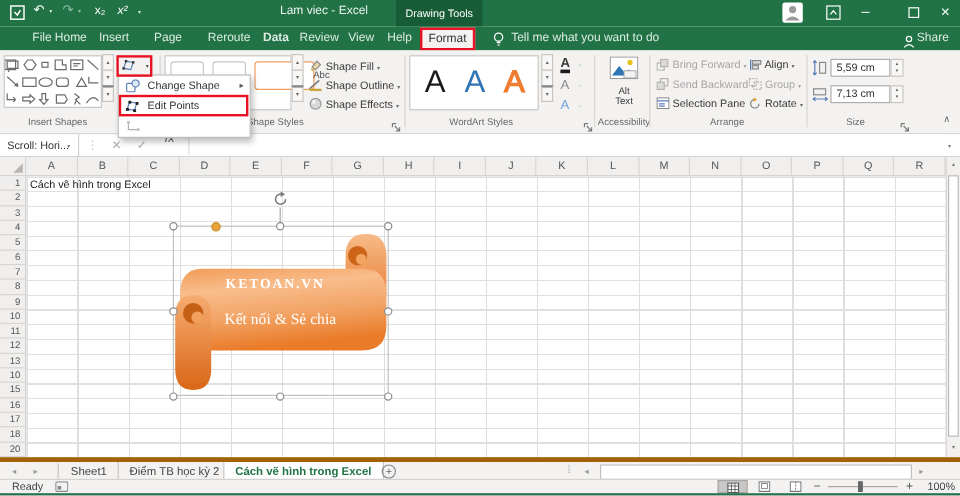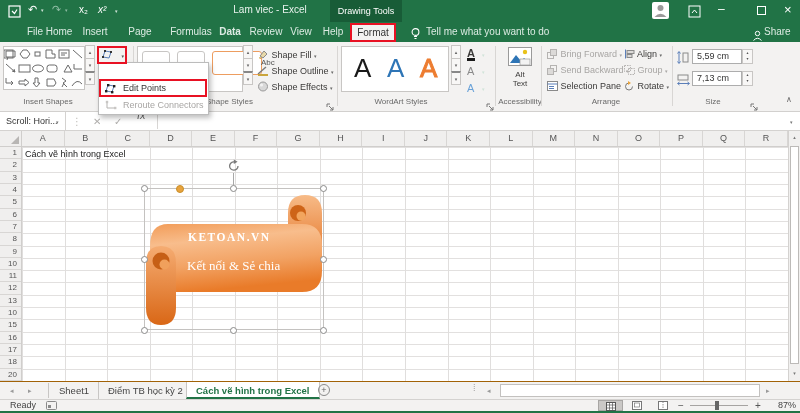--- a/index.html
+++ b/index.html
@@ -57,21 +57,21 @@
            border-bottom:1px solid #d8d6d4;box-sizing:border-box;line-height:12px;}
   .gridbg{left:22px;top:147px;width:766px;height:234px;background-color:#fff;
     background-image:repeating-linear-gradient(to right,#e0dedd 0 1px,transparent 1px 42.5556px),
                      repeating-linear-gradient(to bottom,#e2e0df 0 1px,transparent 1px 12.3158px);}
   .a1{font-size:9px;color:#1a1a1a;line-height:12px;white-space:nowrap;}
   
   .vscroll{left:788px;top:131px;width:12px;height:250px;background:#f1f0ef;border-left:1px solid #d4d2d0;box-sizing:border-box;}
   .sarrow{font-size:5px;color:#777;text-align:center;line-height:13px;height:14px;}
   .vthumb{position:absolute;left:1px;top:15px;width:9px;height:218px;background:#fff;border:1px solid #bcbab8;box-sizing:border-box;}
   
-  .tabsbar{left:0;top:381px;width:800px;height:18px;background:#f3f2f1;border-top:1px solid #a16207;box-sizing:border-box;}
+  .tabsbar{left:0;top:381px;width:800px;height:18px;background:#f3f2f1;border-top:4px solid #a16207;box-sizing:border-box;}
   .stab{position:absolute;top:0;height:17px;font-size:9.5px;color:#444;text-align:center;line-height:17px;
         border-right:1px solid #c8c6c4;box-sizing:border-box;padding:0 9px;}
   .stab.active{background:#fff;color:#217346;font-weight:bold;border-bottom:2px solid #217346;border-left:1px solid #c8c6c4;}
   .navarr{font-size:7px;color:#9a9a9a;line-height:17px;}
   .hthumb{position:absolute;background:#fff;border:1px solid #c3c1bf;box-sizing:border-box;}
   
   .statusbar{left:0;top:399px;width:800px;height:12px;background:#f3f2f1;border-top:1px solid #d4d2d0;box-sizing:border-box;font-size:9px;color:#444;}
   .greenstrip{left:0;top:411px;width:800px;height:2px;background:#217346;}
   .viewbtn{position:absolute;top:0;width:25px;height:11px;text-align:center;}
   .viewbtn.active{background:#cac8c6;border:1px solid #a8a6a4;box-sizing:border-box;}
@@ -118,21 +118,21 @@
     <span class="abs wbtn" style="left:718px;top:1px;">–</span>
     <span class="abs" style="left:757px;top:6px;width:9px;height:9px;border:1px solid #fff;box-sizing:border-box;"></span>
     <span class="abs wbtn" style="left:784px;top:2px;font-size:13px;">×</span>
   </div>
 
   <div class="abs tabrow">
     <span class="abs tab" style="left:18px;width:34px;">File</span>
     <span class="abs tab" style="left:42px;width:34px;">Home</span>
     <span class="abs tab" style="left:78px;width:34px;">Insert</span>
     <span class="abs tab" style="left:112px;width:56px;">Page Layout</span>
-    <span class="abs tab" style="left:168px;width:46px;">Formulas</span>
+    <span class="abs tab" style="left:168px;width:46px;">Reroute</span>
     <span class="abs tab" style="left:214px;width:32px;font-weight:bold;">Data</span>
     <span class="abs tab" style="left:246px;width:40px;">Review</span>
     <span class="abs tab" style="left:286px;width:30px;">View</span>
     <span class="abs tab" style="left:318px;width:30px;">Help</span>
     <div class="abs formattab" style="left:350px;top:1px;width:46px;height:19px;">Format</div>
     <span class="abs" style="left:410px;top:4px;">
       <svg width="11" height="13">
           <circle cx="5.5" cy="5" r="3.4" fill="none" stroke="#fff" stroke-width="1.1"></circle>
           <path d="M4,9.5 h3 M4.5,11.5 h2" stroke="#fff" stroke-width="1"></path>
         </svg>
@@ -338,38 +338,45 @@
     <div class="glabel" style="left:674px;width:78px;">Size</div>
     <span class="abs" style="left:750px;top:55px;">
       <svg width="8" height="8">
           <path d="M1,1 h3 M1,1 v3 M3,3 l4,4 M7,4 v3 h-3" fill="none" stroke="#777"></path>
         </svg>
     </span>
     <span class="abs" style="left:786px;top:53px;font-size:8px;color:#666;">∧</span>
   </div>
 
   <div class="abs menu">
+    <div class="mitem" style="top:0;">
+      <svg width="12" height="11" style="position:absolute;left:6px;top:3px;">
+          <rect x="0.5" y="3.5" width="7" height="7" rx="1" fill="none" stroke="#5b7fb9"></rect>
+          <circle cx="8" cy="3.5" r="3" fill="#dce6f4" stroke="#5b7fb9"></circle>
+        </svg>
+      <span class="mlabel">Change Shape</span>
+      <span style="position:absolute;right:5px;top:0;font-size:7px;color:#555;">▸</span>
+    </div>
     <div class="mitem" style="top:17px;">
       <svg width="13" height="12" style="position:absolute;left:5px;top:3px;">
           <path d="M2,8 L4,2 L10,3 L8,9 Z" fill="none" stroke="#5b7fb9"></path>
           <rect x="1" y="7" width="2.4" height="2.4" fill="#222"></rect>
           <rect x="3" y="1" width="2.4" height="2.4" fill="#222"></rect>
           <rect x="9" y="2" width="2.4" height="2.4" fill="#222"></rect>
           <rect x="7" y="8" width="2.4" height="2.4" fill="#222"></rect>
         </svg>
       <span class="mlabel">Edit Points</span>
     </div>
     <div class="redbox" style="left:0;top:16px;width:108px;height:18px;z-index:42;"></div>
     <div class="mitem dim" style="top:34px;">
       <svg width="12" height="11" style="position:absolute;left:6px;top:3px;">
           <path d="M2,2 v6 h8" fill="none" stroke="#b5b3b1"></path>
           <rect x="0.8" y="0.8" width="2.4" height="2.4" fill="#c8c6c4"></rect>
           <rect x="9" y="6.8" width="2.4" height="2.4" fill="#c8c6c4"></rect>
         </svg>
-      <span class="mlabel">Reroute Connectors</span>
     </div>
   </div>
 
   <div class="abs fbar"></div>
   <div class="abs namebox">Scroll: Hori...</div>
   <span class="abs caret" style="left:56px;top:119px;color:#777;">▾</span>
   <span class="abs fbtn" style="left:72px;top:113px;color:#c0beba;">⋮</span>
   <span class="abs fbtn" style="left:93px;top:113px;">✕</span>
   <span class="abs fbtn" style="left:114px;top:113px;">✓</span>
   <span class="abs" style="left:137px;top:106px;font-family:Liberation Sans, sans-serif;font-style:italic;font-size:11px;color:#666;line-height:18px;">fx</span>
@@ -513,17 +520,17 @@
       <svg width="10" height="9" style="margin-top:1px;">
           <rect x="0.5" y="0.5" width="9" height="8" fill="#fff" stroke="#777"></rect>
           <path d="M5,0.5 v8" stroke="#777" stroke-width="0.8" stroke-dasharray="1.5 1"></path>
         </svg>
     </div>
     <span class="abs" style="left:678px;top:0;line-height:11px;font-size:10px;color:#555;">−</span>
     <div class="abs" style="left:690px;top:5px;width:58px;height:1px;background:#a6a4a2;"></div>
     <div class="abs" style="left:718px;top:2px;width:1px;height:7px;background:#a6a4a2;"></div>
     <div class="abs" style="left:715px;top:1px;width:4px;height:9px;background:#666;"></div>
     <span class="abs" style="left:755px;top:0;line-height:11px;font-size:10px;color:#555;">+</span>
-    <span class="abs" style="left:770px;top:0;line-height:11px;width:26px;text-align:right;">87%</span>
+    <span class="abs" style="left:770px;top:0;line-height:11px;width:26px;text-align:right;">100%</span>
   </div>
   <div class="abs greenstrip"></div>
 
 </div>
 
 </body></html>

